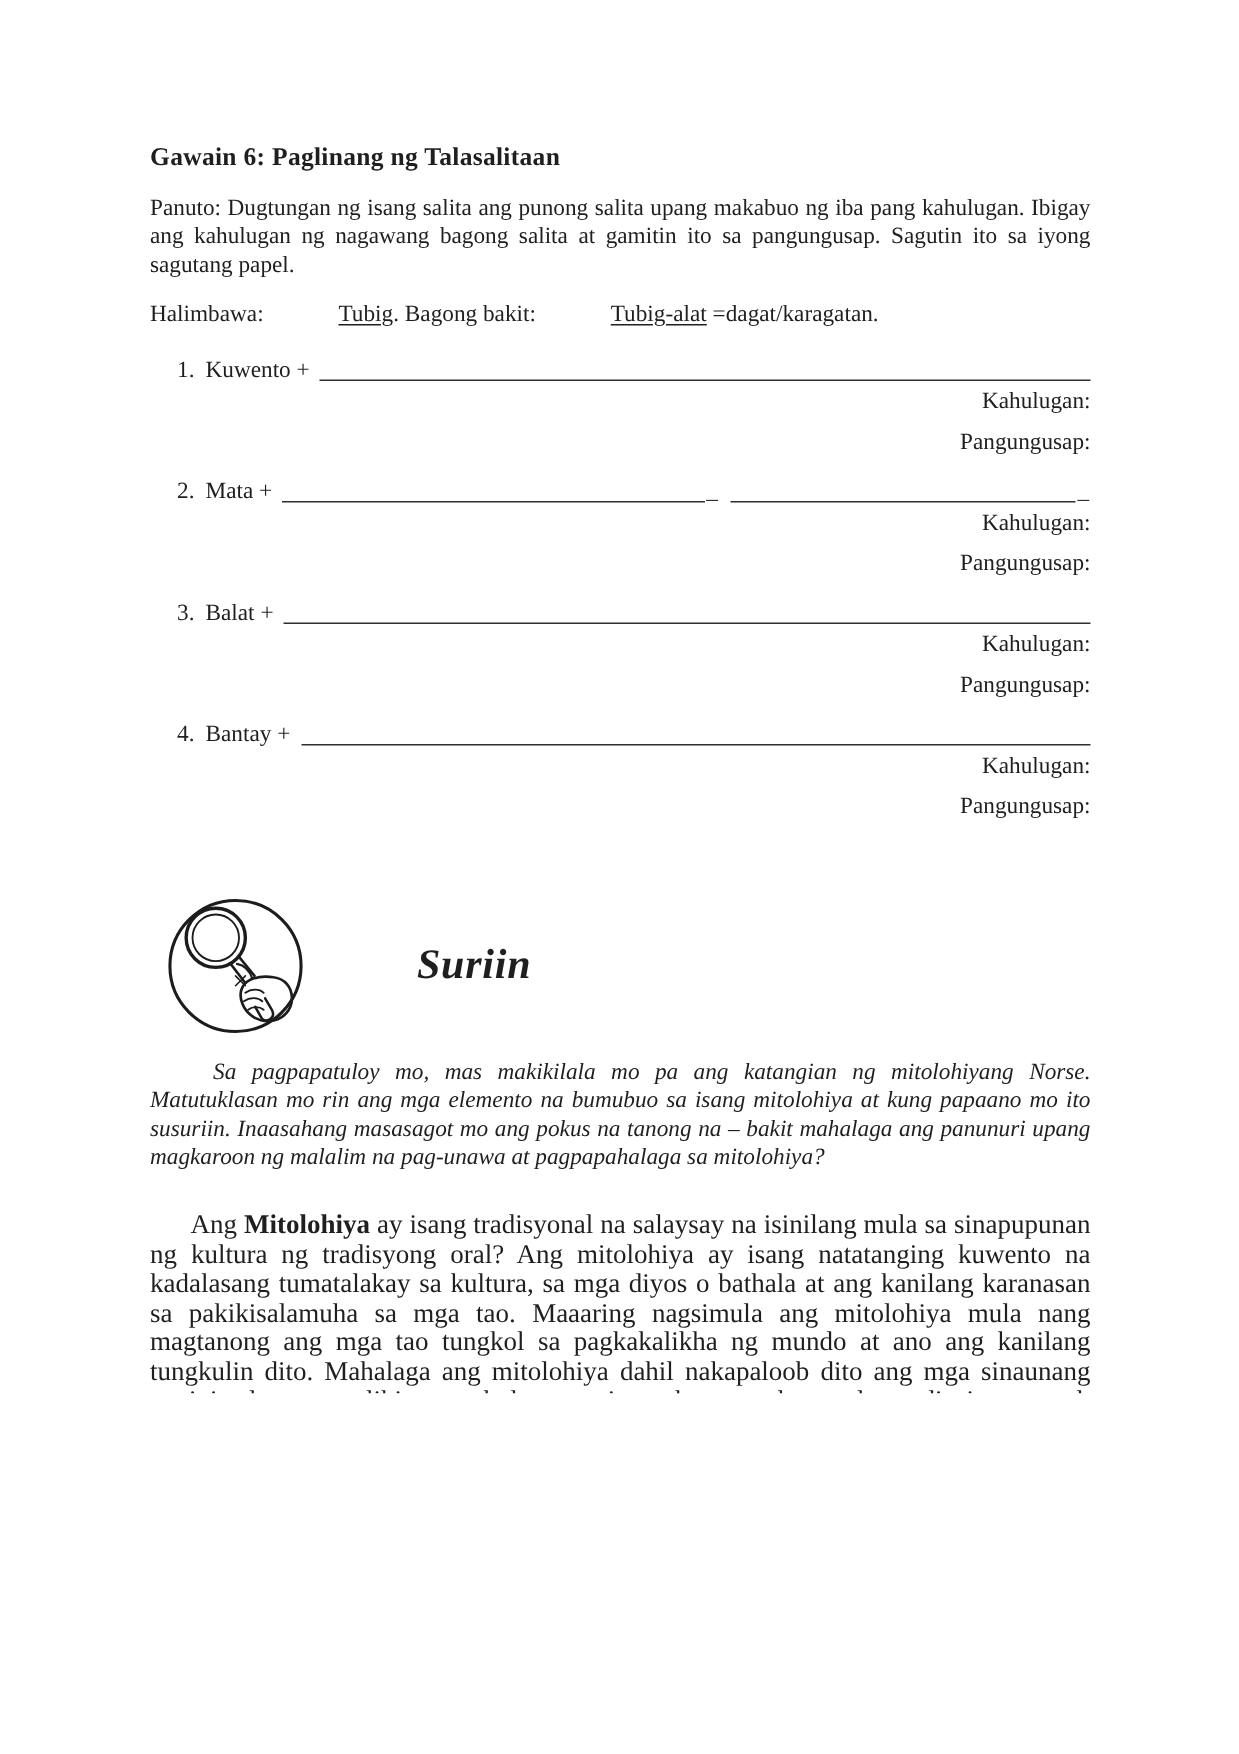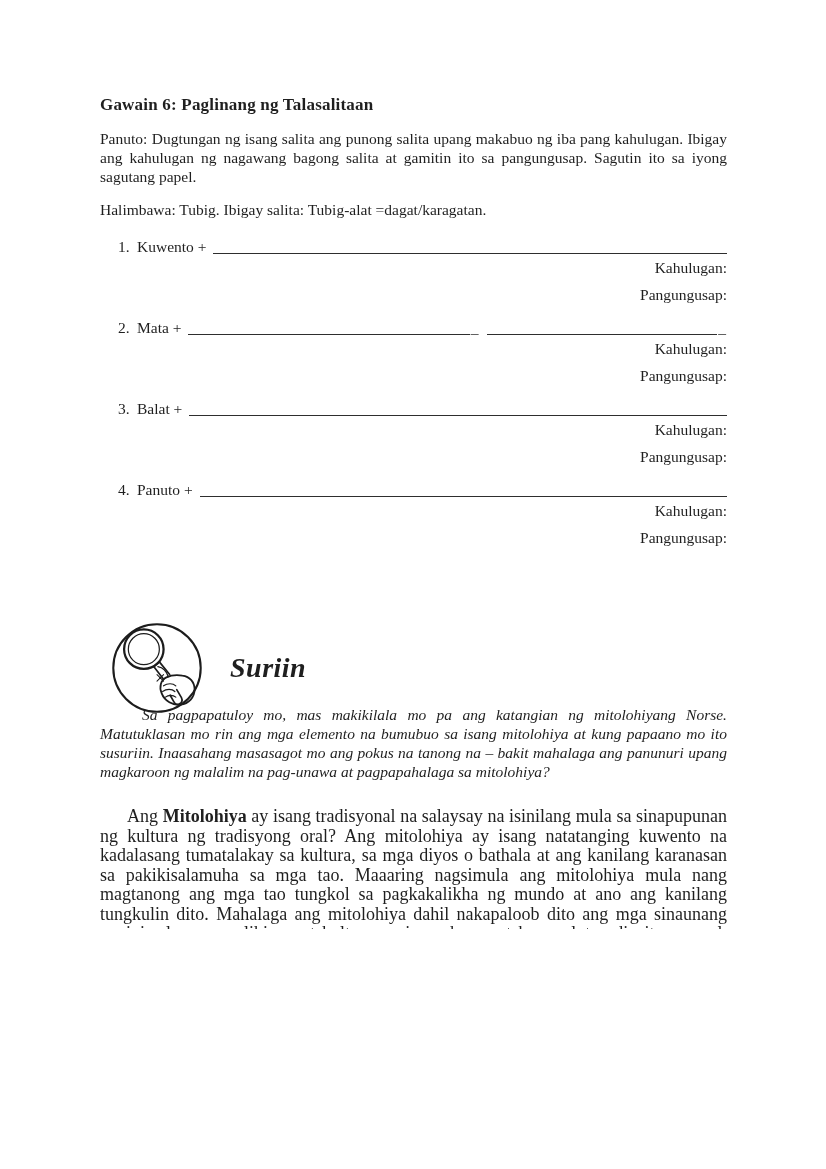--- a/index.html
+++ b/index.html
@@ -18,39 +18,39 @@
     font-size:17px;font-weight:bold;letter-spacing:.2px;
   }
   .instructions{
     top:129px;left:100px;width:627px;
     font-size:15.5px;line-height:19px;text-align:justify;
   }
   .example{
     top:201px;left:100px;width:680px;
     font-size:15.5px;white-space:pre-wrap;
   }
-  .example .u{text-underline-offset:2px;}
+  .example .u{text-decoration:underline;text-underline-offset:2px;margin-left:46px;}
   .worksheet{top:232px;left:100px;width:627px;font-size:15.5px;}
   .ws-row{
     display:flex;height:27px;align-items:flex-end;
     padding:0 0 3px 18px;box-sizing:border-box;
   }
   .ws-row.sub{padding-left:37px;flex-direction:column;}
   .ws-row .num{flex:none;width:19px;}
   .ws-row .word,.ws-row .lbl{flex:none;white-space:pre;text-align:center;}
   .rule{
     flex:1 1 auto;border-bottom:1.2px solid #2e2e2e;
     margin:0 0 2px 7px;height:0;align-self:flex-end;
   }
   .rule.r1{flex:1.22;}
   .rule.r2{flex:1;}
   .us{flex:none;margin:0 1px;color:#2e2e2e;}
   .suriin-block{
-    top:618px;left:110px;width:500px;height:100px;
-    display:flex;align-items:center;
+    top:594px;left:110px;width:500px;height:100px;
+    display:flex;align-items:center;gap:48px;
   }
   .suriin-icon{width:94px;height:94px;flex:none;}
   .suriin-heading{
     margin-left:26px;font-size:28px;font-weight:bold;font-style:italic;
     letter-spacing:.5px;
   }
   .intro{
     top:705px;left:100px;width:627px;
     font-size:15.5px;font-style:italic;line-height:19px;
     text-align:justify;text-indent:42px;
@@ -83,21 +83,21 @@
 </style>
 </head>
 <body>
 
 <div class="page">
 
   <div class="abs doc-title">Gawain 6: Paglinang ng Talasalitaan</div>
 
   <div class="abs instructions">Panuto: Dugtungan ng isang salita ang punong salita upang makabuo ng iba pang kahulugan. Ibigay ang kahulugan ng nagawang bagong salita at gamitin ito sa pangungusap. Sagutin ito sa iyong sagutang papel.</div>
 
-  <div class="abs example"><span>Halimbawa: </span><span class="u">Tubig</span><span>. Ibigay salita: </span><span class="u">Tubig-alat</span><span> =dagat/karagatan.</span></div>
+  <div class="abs example"><span>Halimbawa: </span><span class="u">Tubig</span><span>. Bagong bakit: </span><span class="u">Tubig-alat</span><span> =dagat/karagatan.</span></div>
 
   <div class="abs worksheet">
 
     <div class="ws-row">
       <span class="num">1.</span>
       <span class="word">Kuwento +</span>
       <span class="rule"></span>
     </div>
     <div class="ws-row sub">
       <span class="lbl">Kahulugan:</span>
@@ -134,21 +134,21 @@
       <span class="lbl">Kahulugan:</span>
       <span class="rule"></span>
     </div>
     <div class="ws-row sub">
       <span class="lbl">Pangungusap:</span>
       <span class="rule"></span>
     </div>
 
     <div class="ws-row">
       <span class="num">4.</span>
-      <span class="word">Panuto +</span>
+      <span class="word">Bantay +</span>
       <span class="rule"></span>
     </div>
     <div class="ws-row sub">
       <span class="lbl">Kahulugan:</span>
       <span class="rule"></span>
     </div>
     <div class="ws-row sub">
       <span class="lbl">Pangungusap:</span>
       <span class="rule"></span>
     </div>

